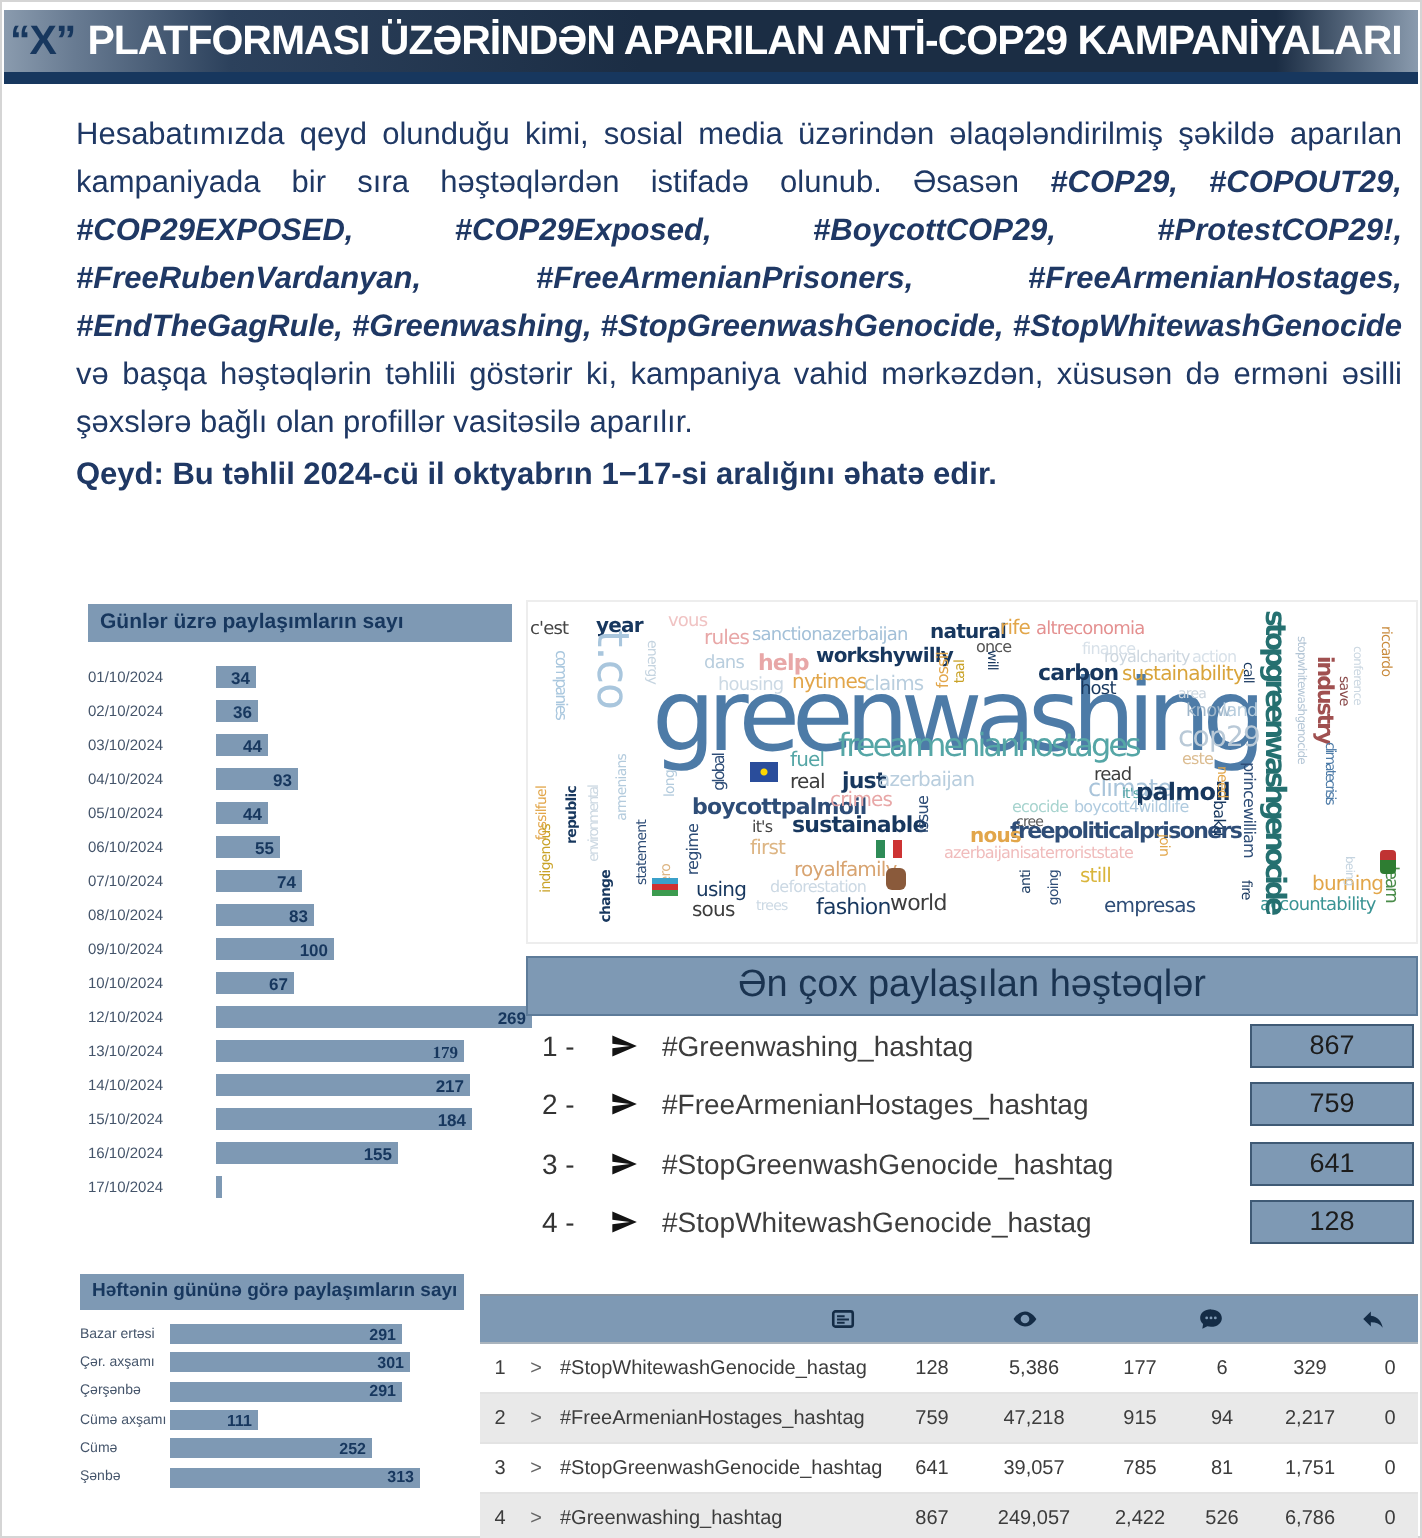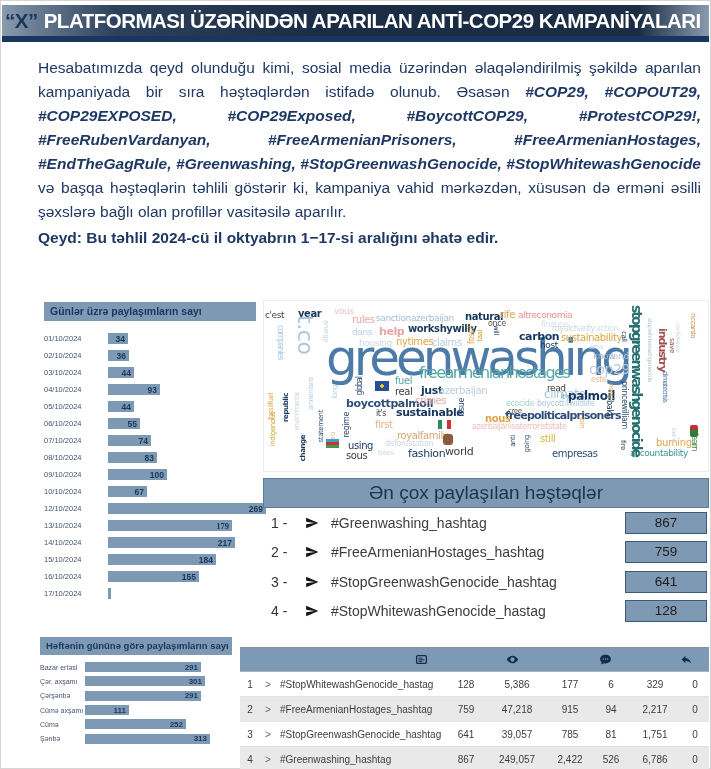--- a/index.html
+++ b/index.html
@@ -109,21 +109,21 @@
           </div>
         </div>
         <div class="crow">
           <span class="clabel">03/10/2024</span>
           <div class="cbar" style="width: 26px;">
             <span class="cval">44</span>
           </div>
         </div>
         <div class="crow">
           <span class="clabel">04/10/2024</span>
-          <div class="cbar" style="width: 52px;">
+          <div class="cbar" style="width: 41px;">
             <span class="cval">93</span>
           </div>
         </div>
         <div class="crow">
           <span class="clabel">05/10/2024</span>
           <div class="cbar" style="width: 26px;">
             <span class="cval">44</span>
           </div>
         </div>
         <div class="crow">
@@ -169,21 +169,21 @@
           </div>
         </div>
         <div class="crow">
           <span class="clabel">14/10/2024</span>
           <div class="cbar" style="width: 127px;">
             <span class="cval">217</span>
           </div>
         </div>
         <div class="crow">
           <span class="clabel">15/10/2024</span>
-          <div class="cbar" style="width: 108px;">
+          <div class="cbar" style="width: 128px;">
             <span class="cval">184</span>
           </div>
         </div>
         <div class="crow">
           <span class="clabel">16/10/2024</span>
           <div class="cbar" style="width: 91px;">
             <span class="cval">155</span>
           </div>
         </div>
         <div class="crow">

